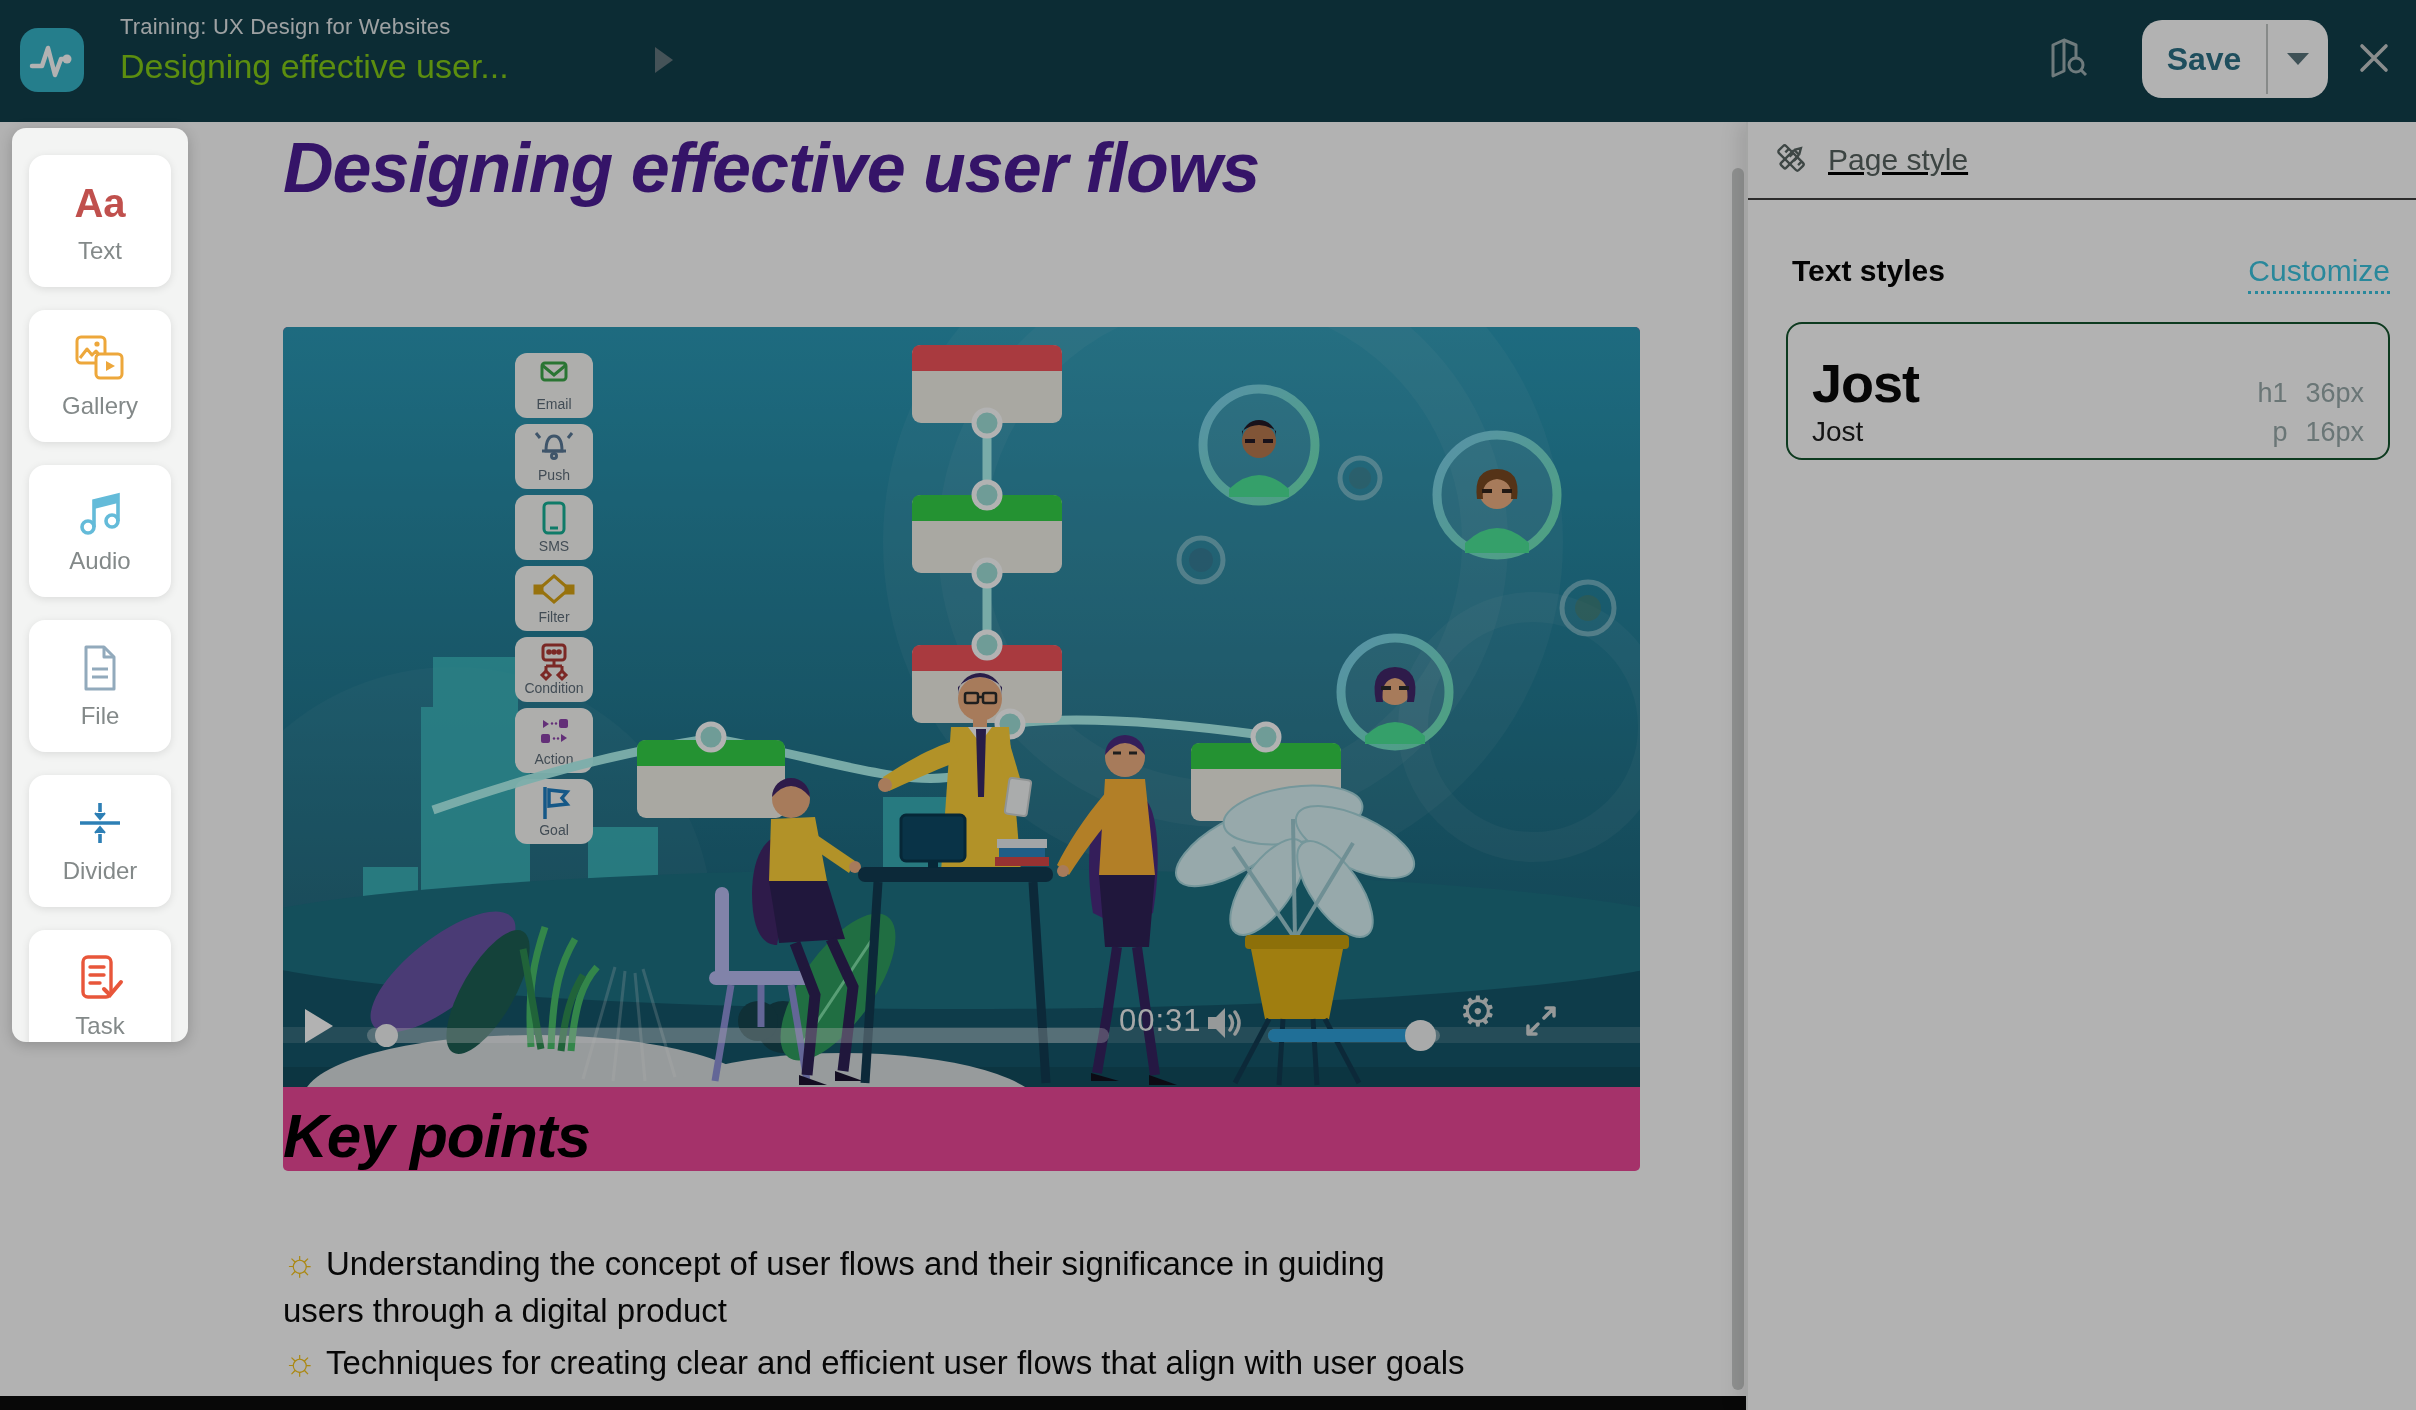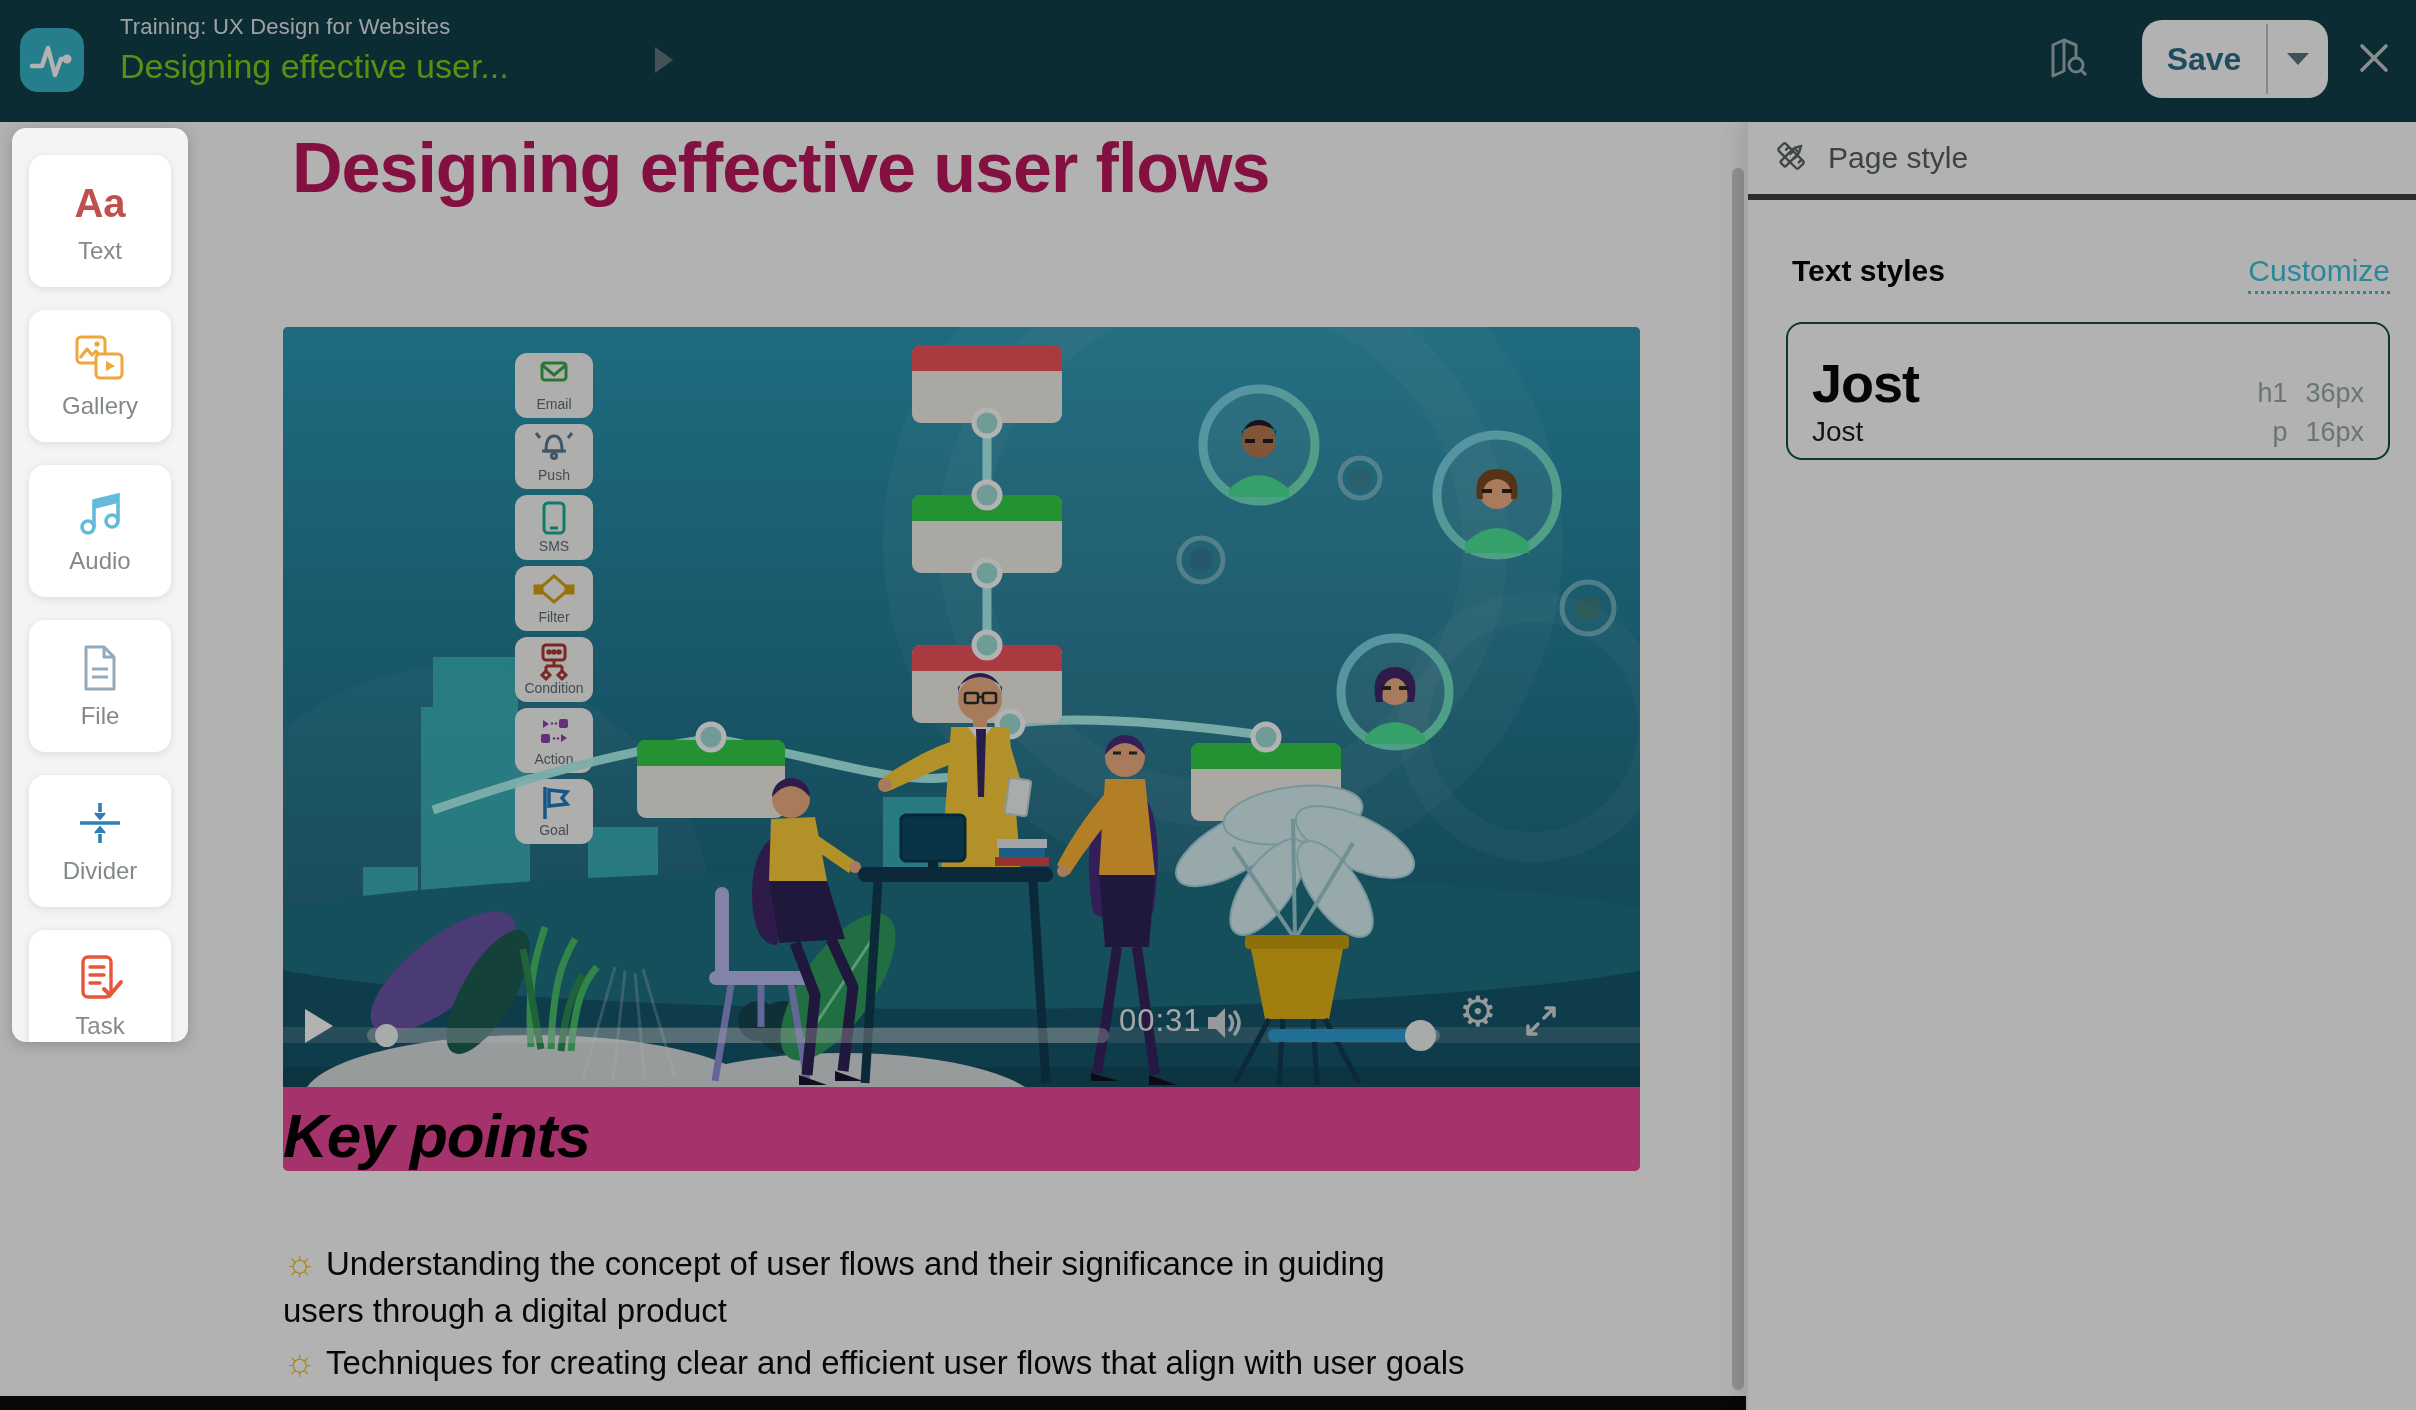--- a/index.html
+++ b/index.html
@@ -17,21 +17,21 @@
   .preview-btn { position:absolute; left:2040px; top:32px; width:56px; height:56px; display:flex; align-items:center; justify-content:center; }
   .save-btn { position:absolute; left:2142px; top:20px; width:186px; height:78px; background:#ffffff; border-radius:20px; display:flex; align-items:stretch; }
   .save-main { width:124px; display:flex; align-items:center; justify-content:center; font-size:32px; font-weight:bold; color:#2b7086; }
   .save-divider { width:2px; background:#c2c6c5; margin:4px 0; }
   .save-caret-zone { flex:1; display:flex; align-items:center; justify-content:center; }
   .caret-down { width:0; height:0; border-left:11px solid transparent; border-right:11px solid transparent; border-top:12px solid #5a747c; }
   .close-btn { position:absolute; left:2348px; top:34px; width:52px; height:52px; display:flex; align-items:center; justify-content:center; }
 
   
   .page { position:absolute; left:0; top:122px; width:1746px; height:1274px; background:#ffffff; z-index:1; }
-  .h1-title { position:absolute; left:292px; top:6px; font-size:70px; font-weight:800; letter-spacing:-1px; color:#be185d; }
+  .h1-title { position:absolute; left:283px; top:6px; font-size:70px; font-weight:800; letter-spacing:-1px; color:#4c1d95;font-style:italic; }
   .bottom-strip { position:absolute; left:0; top:1396px; width:1746px; height:14px; background:#0c0c0c; z-index:2; }
   .main-scrollbar { position:absolute; left:1732px; top:168px; width:12px; height:1222px; border-radius:6px; background:#cfd1d0; z-index:5; }
 
   
   .video { position:absolute; left:283px; top:205px; width:1357px; height:844px; border-radius:5px; overflow:hidden; background:#ec4899; }
   .video svg.scene { position:absolute; left:0; top:0; }
   .vc { position:absolute; z-index:3; }
   .play-tri { left:22px; top:682px; width:0; height:0; border-top:17px solid transparent; border-bottom:17px solid transparent; border-left:28px solid #ffffff; }
   .seek-track { left:84px; top:701px; width:742px; height:15px; border-radius:8px; background:rgba(255,255,255,0.35); }
   .seek-knob { left:92px; top:697px; width:23px; height:23px; border-radius:50%; background:#f2f4f4; }
@@ -47,21 +47,21 @@
   
   .key-heading { position:absolute; left:283px; top:978px; font-size:62px; font-weight:800; letter-spacing:-1px; color:#000;font-style:italic; }
   .bullets { position:absolute; left:283px; top:1116px; width:1190px; font-size:33px; line-height:1.38; color:#0b0b0b; list-style:none; }
   .bullets li { margin-bottom:4px; }
   .sun-bullet { color:#f5c31a; font-size:36px; margin-right:10px; }
   .sun-bullet::before { content:"☼"; }
 
   
   .panel { position:absolute; left:1746px; top:122px; width:670px; height:1288px; background:#ffffff; z-index:5;
            border-left:2px solid #eceeed; box-shadow:-8px 0 18px rgba(0,0,0,0.10); }
-  .panel-header { height:78px; display:flex; align-items:center; padding-left:26px; border-bottom:6px solid #404040; }
+  .panel-header { height:78px; display:flex; align-items:center; padding-left:26px; border-bottom:2px solid #404040;text-decoration:underline; }
   .panel-title { margin-left:20px; font-size:30px; color:#57625f; }
   .ts-row { display:flex; justify-content:space-between; align-items:baseline; margin:54px 26px 0 44px; }
   .ts-label { font-size:30px; font-weight:bold; color:#060606; }
   .customize { font-size:30px; color:#3cc3de; border-bottom:3px dotted #3cc3de; padding-bottom:3px; cursor:pointer; }
   .font-card { margin:28px 26px 0 38px; height:138px; border:2px solid #14532d; border-radius:16px; padding:28px 24px 10px 24px;
                display:flex; flex-direction:column; justify-content:space-between; }
   .fc-row { display:flex; justify-content:space-between; align-items:baseline; }
   .fc-h1 { font-size:54px; font-weight:800; color:#0a0a0a; letter-spacing:-1px; }
   .fc-p { font-size:28px; color:#1d1d1d; }
   .fc-meta { font-size:27px; color:#98a9aa; display:flex; gap:18px; }

